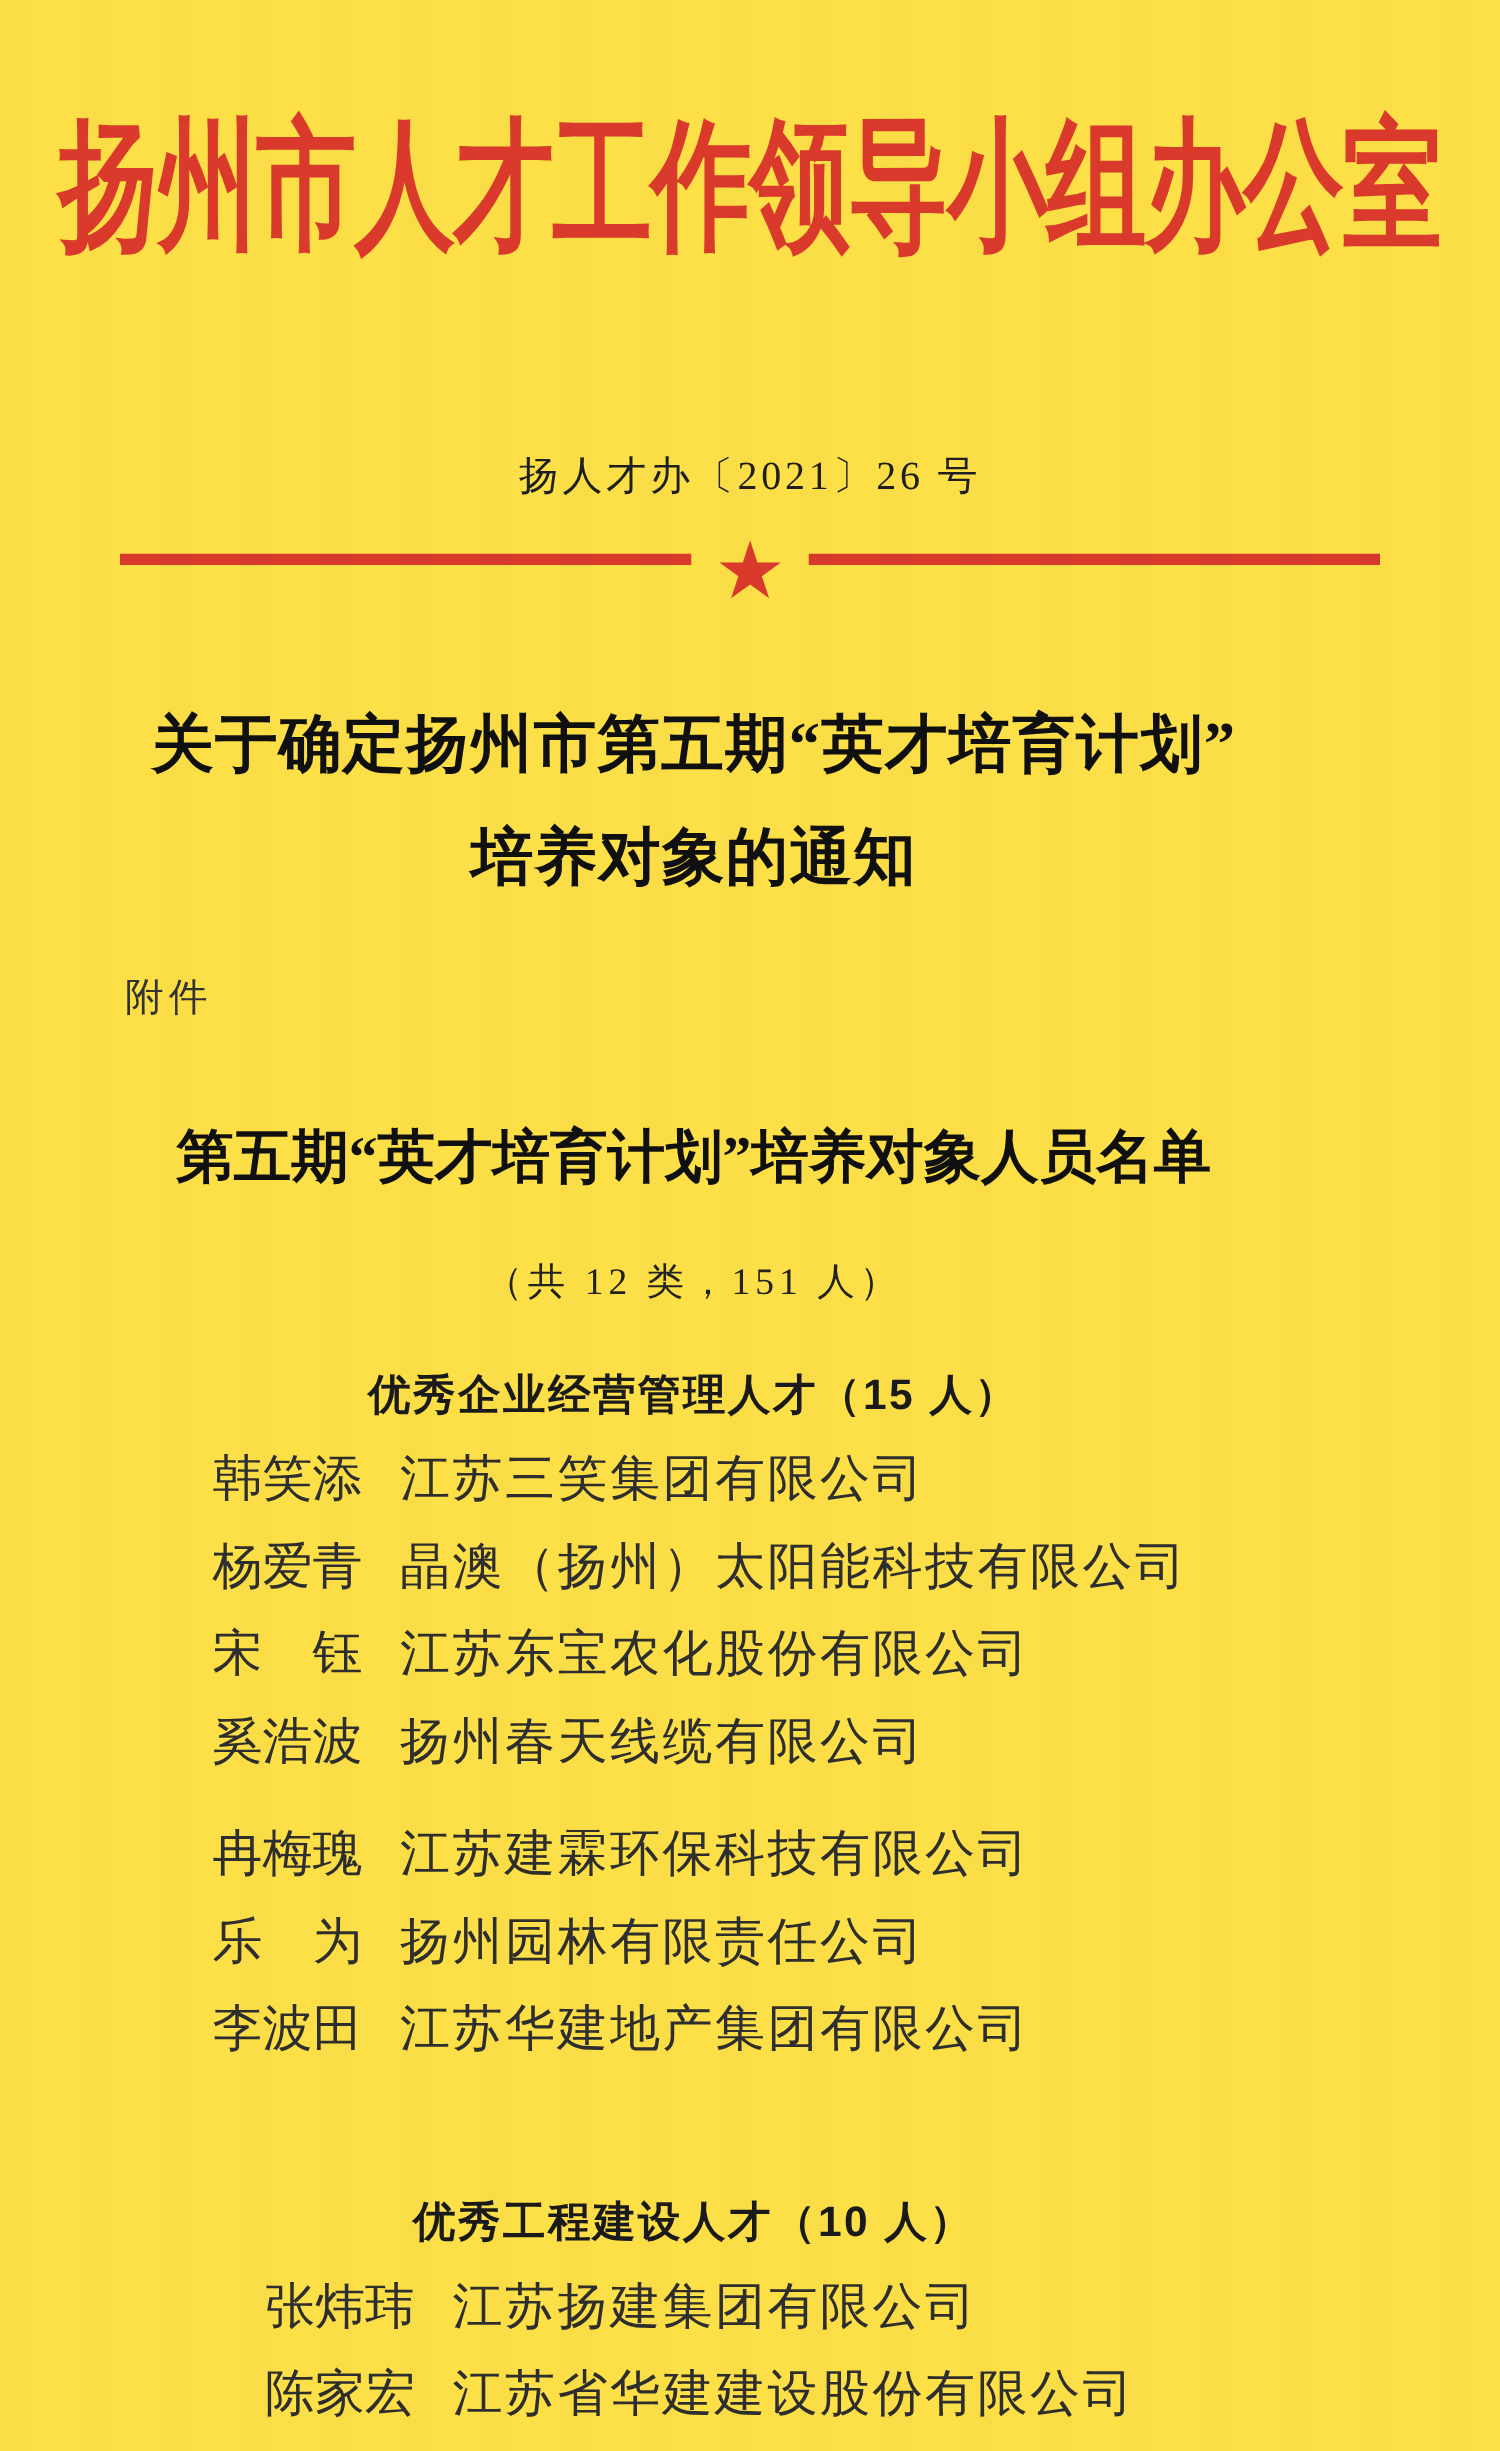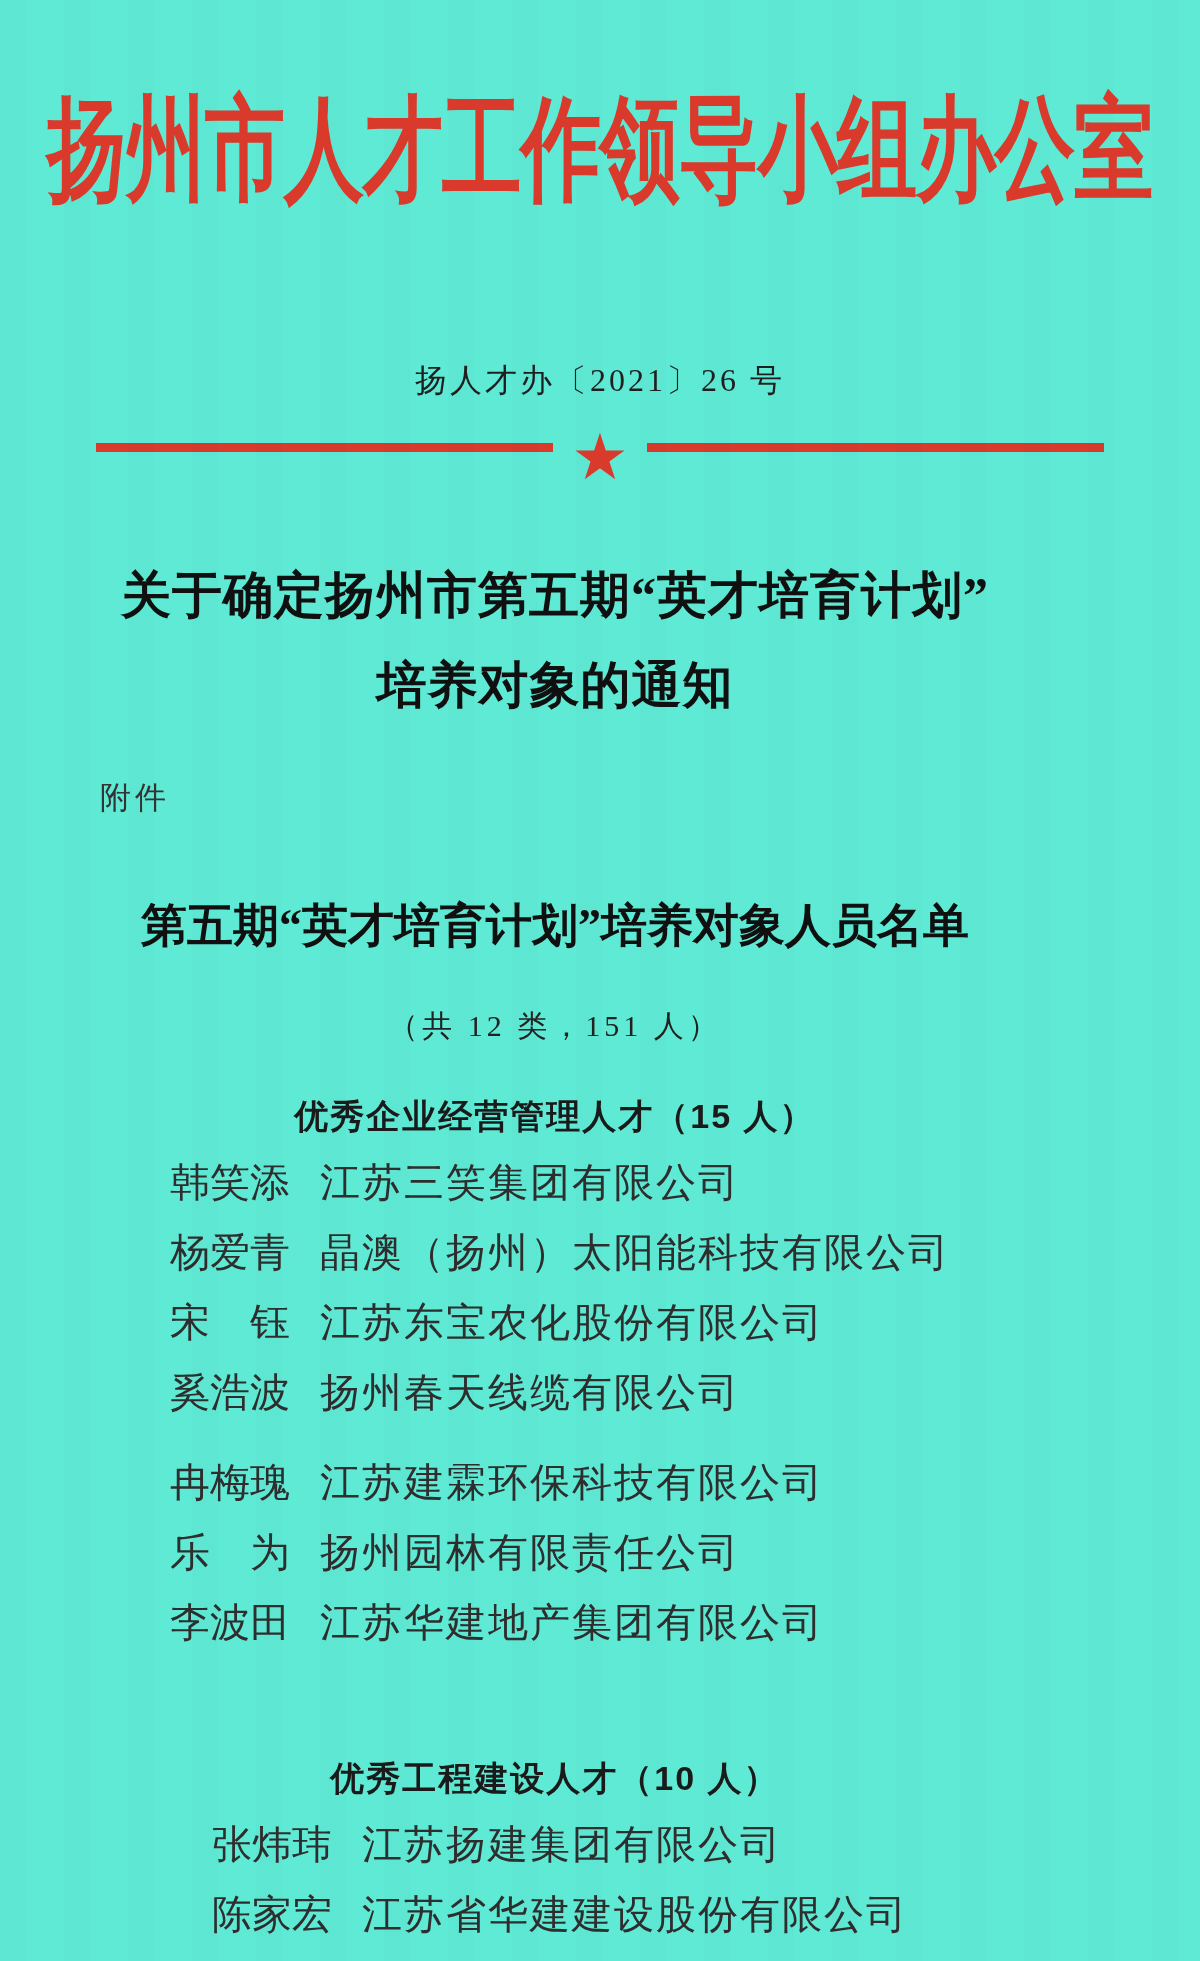--- a/index.html
+++ b/index.html
@@ -1,21 +1,21 @@
 <!DOCTYPE html>
 <html><head>
 <meta charset="utf-8">
 <style>
   html, body { margin: 0; padding: 0; background: #e9e9e9; }
   .page {
     position: relative;
     width: 1200px;
     height: 1961px;
     margin: 0 auto;
-    background: #5eead4;
+    background: #fde047;
     overflow: hidden;
     font-family: "Liberation Serif", "DejaVu Serif", serif;
     color: #2b2b2b;
   }
   
   .page::before {
     content: "";
     position: absolute; inset: 0;
     background: repeating-linear-gradient(90deg,
       rgba(0,0,0,0.013) 0 26px, rgba(0,0,0,0) 26px 64px);

